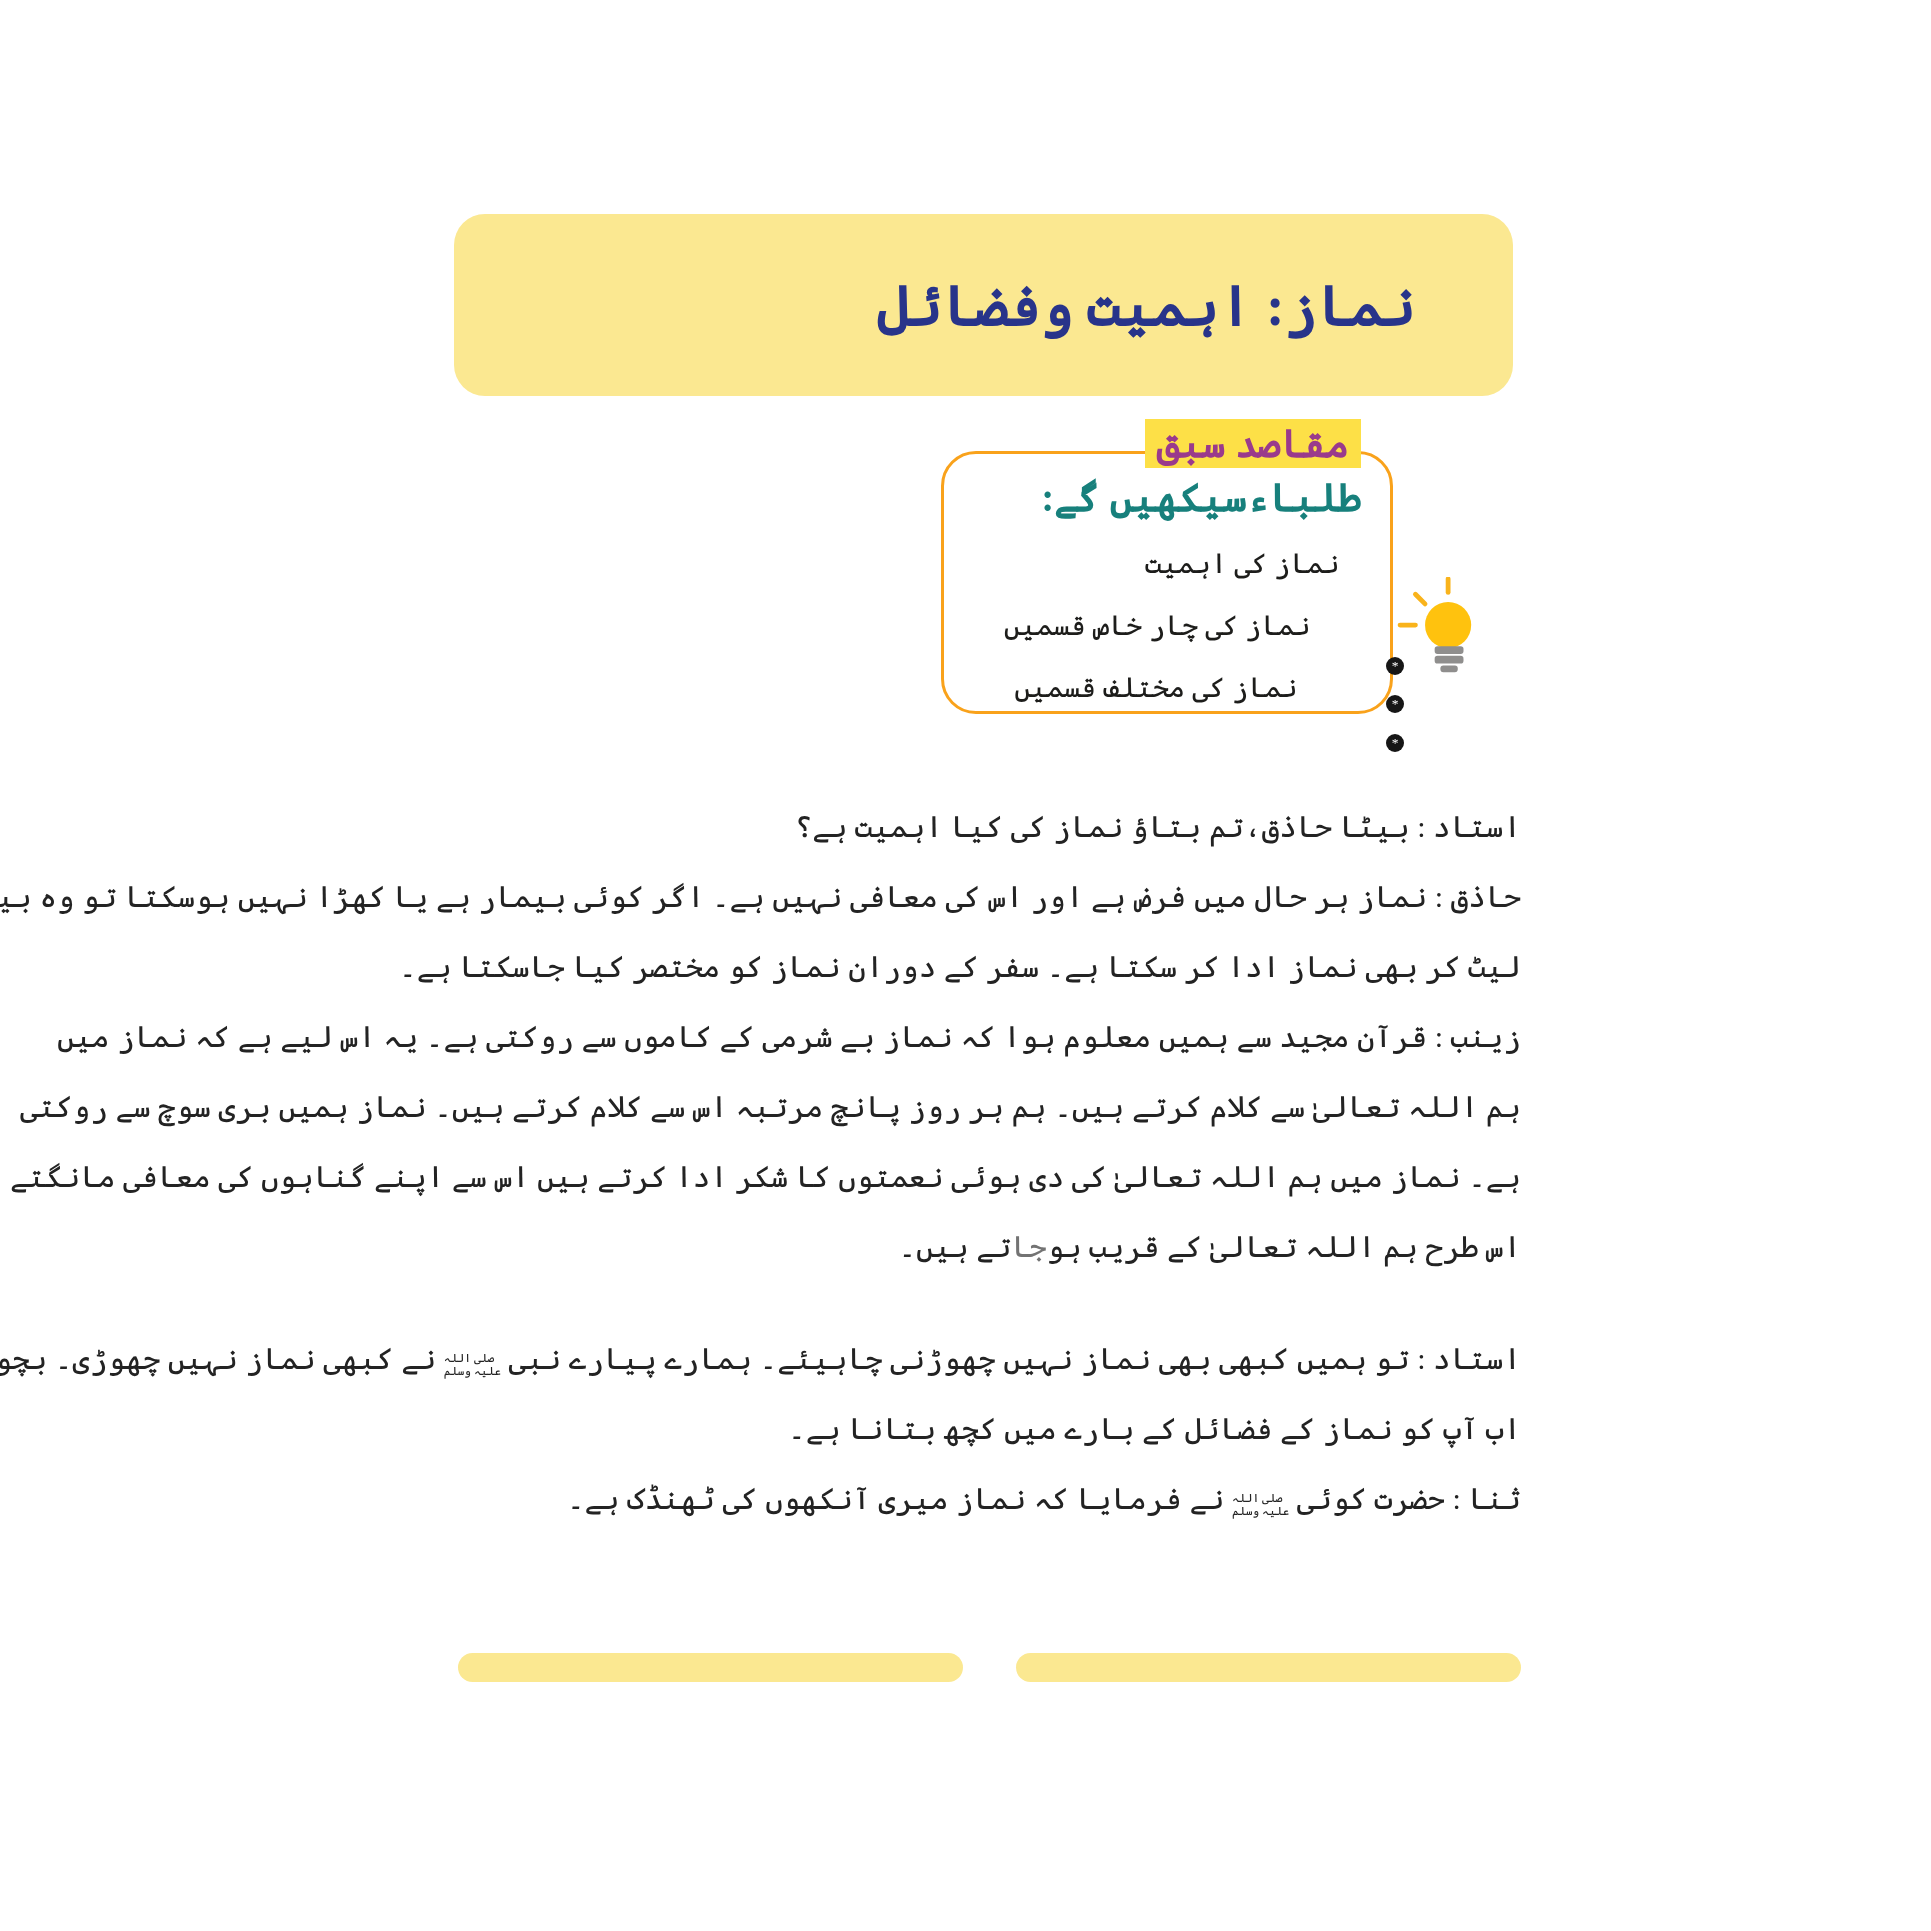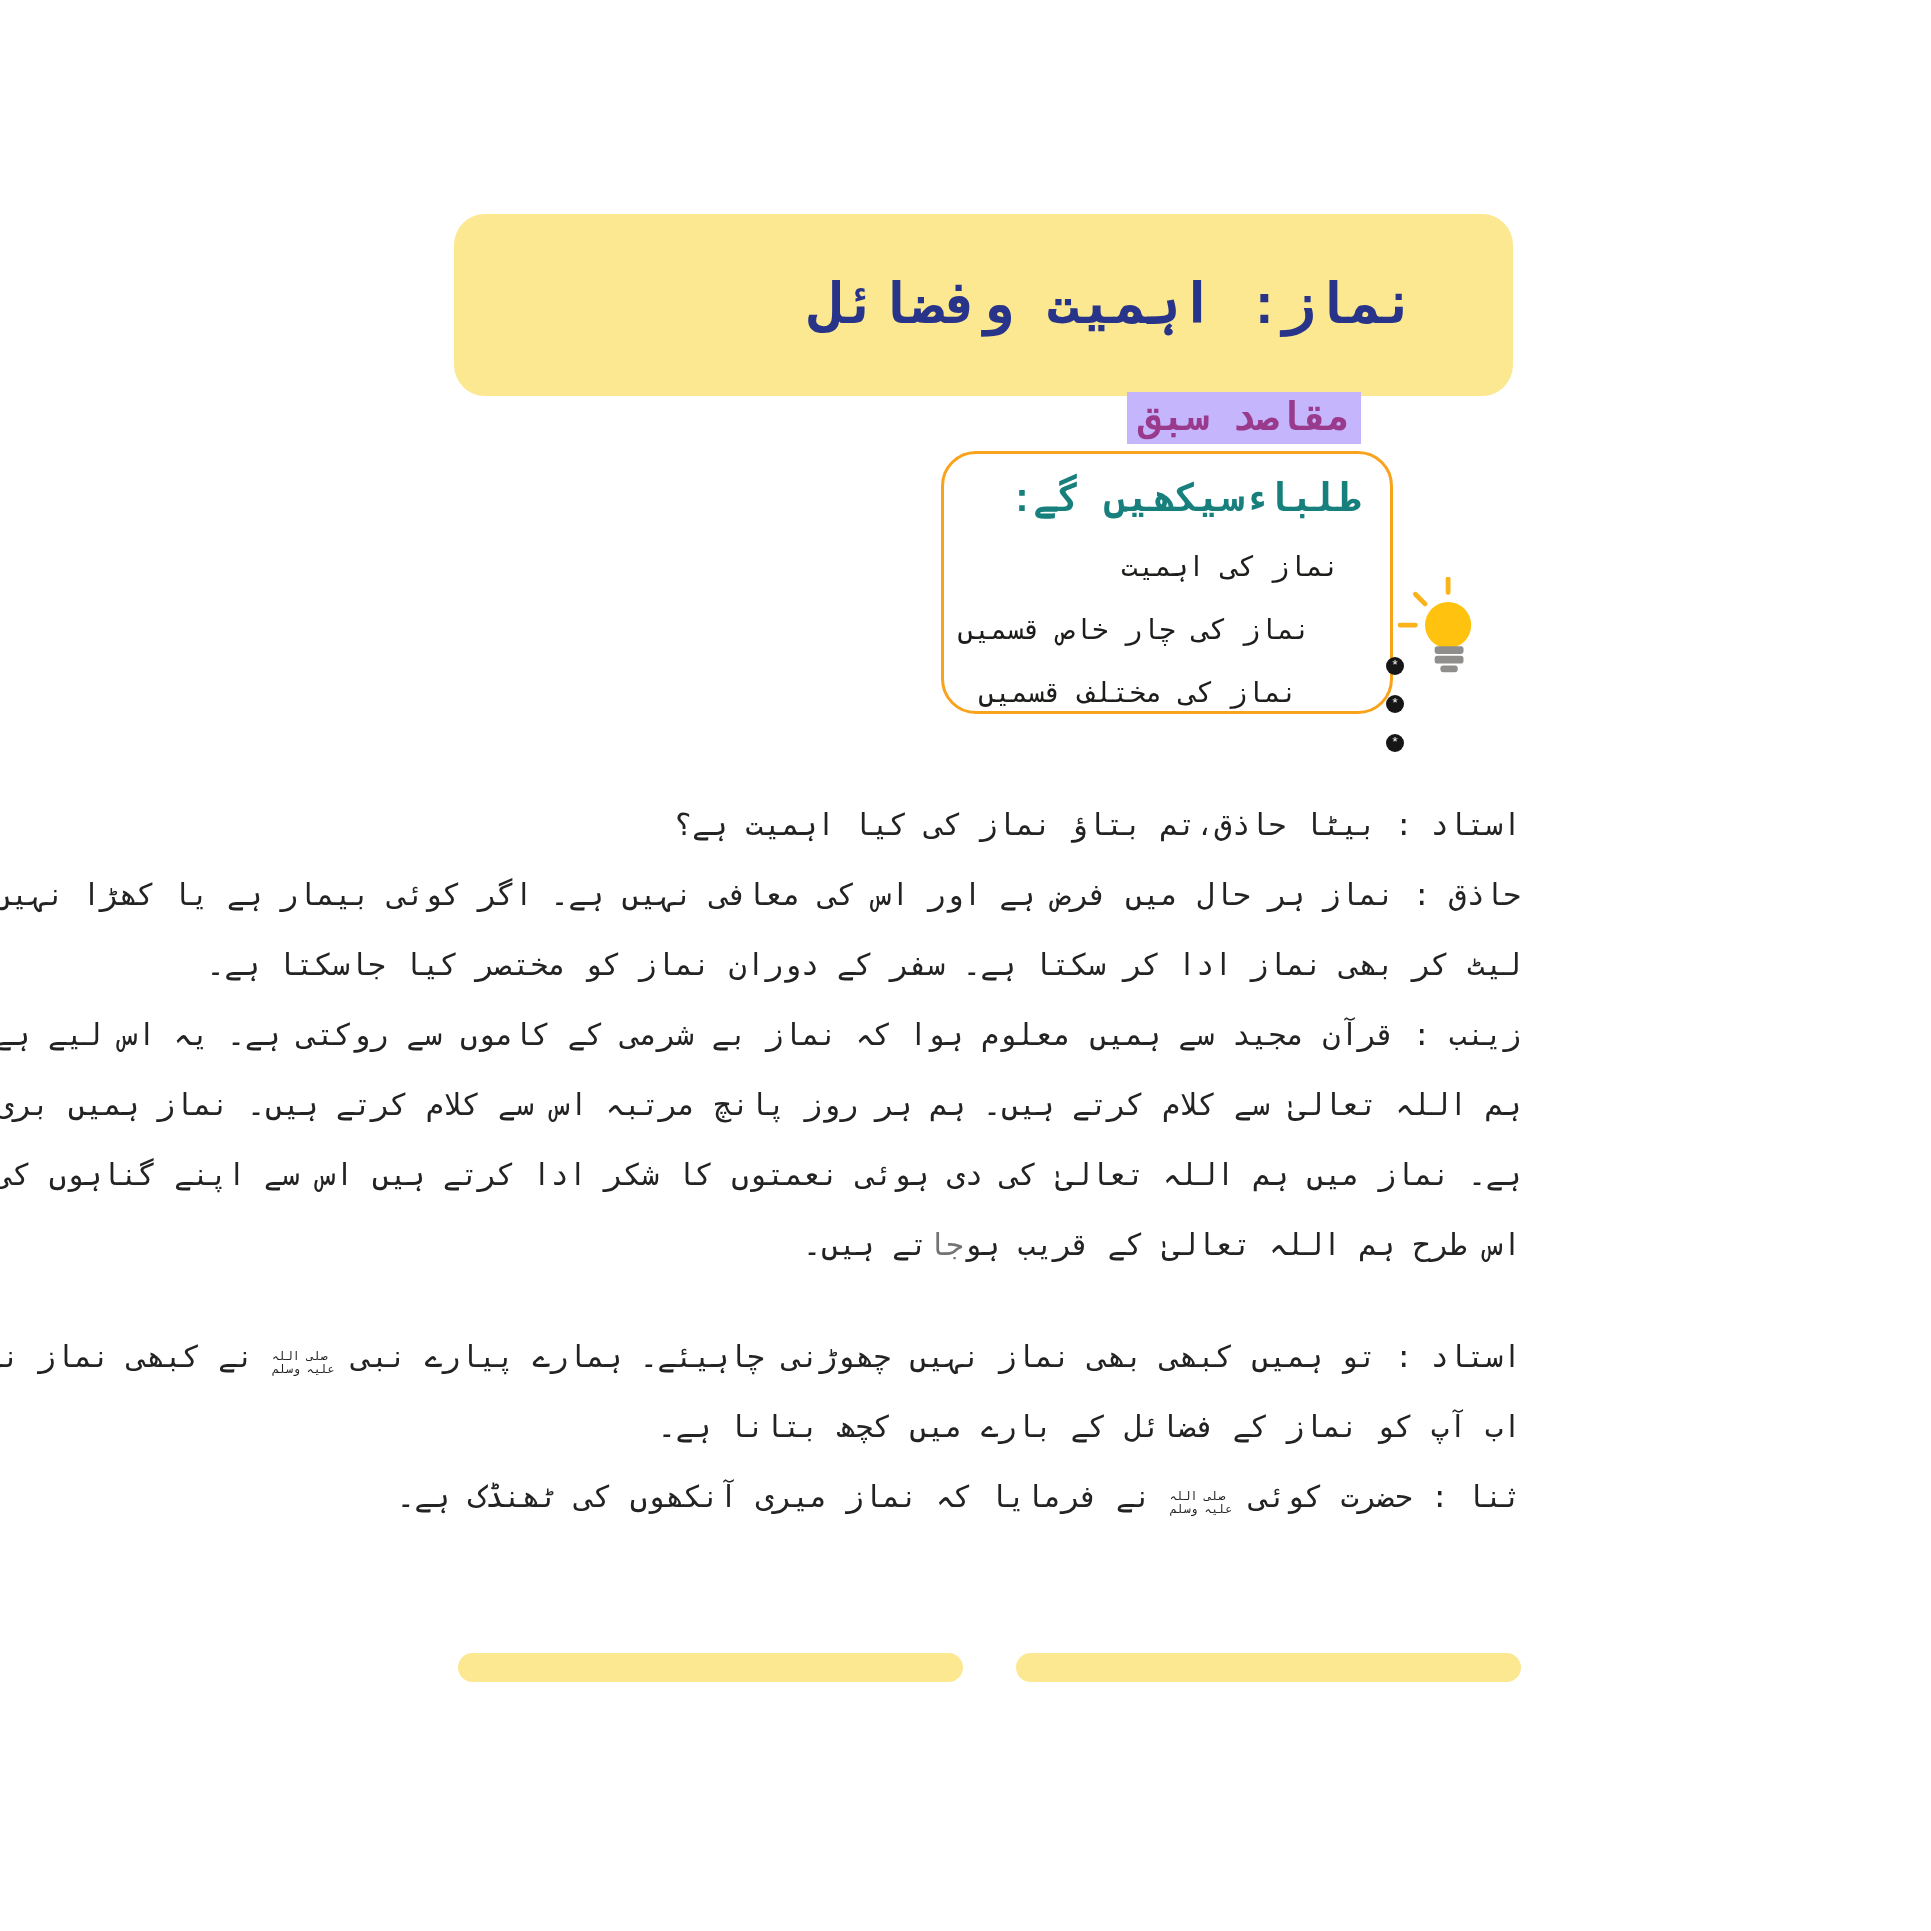--- a/index.html
+++ b/index.html
@@ -1,40 +1,40 @@
 <!DOCTYPE html>
 <html lang="ur"><head>
 <meta charset="utf-8">
 <style>
   html,body { margin:0; padding:0; background:#ffffff; }
   .page {
     position:relative; width:1931px; height:1931px; background:#ffffff;
-    overflow:hidden; font-family:Liberation Mono, monospace;
+    overflow:hidden; font-family:Liberation Serif, serif;
   }
   
   .banner {
     position:absolute; left:454px; top:214px; width:1059px; height:182px;
     background:#FBE891; border-radius:31px;
     display:flex; align-items:center; justify-content:flex-end;
     padding-right:97px; box-sizing:border-box;
   }
   .banner-title {
     font-size:56px; font-weight:bold; color:#28348A; direction:rtl;
     white-space:nowrap;
   }
   
   .obj-box {
     position:absolute; left:941px; top:451px; width:452px; height:263px;
     border:3.9px solid #F9A21B; border-radius:35px; box-sizing:border-box;
     direction:rtl; text-align:right; padding:15.4px 19.3px 0 0;
   }
   .obj-heading {
-    position:absolute; top:392px; right:570px; z-index:2;
+    position:absolute; top:419px; right:570px; z-index:2;
     font-size:39px; font-weight:bold; color:#9A3A8C;
-    background:#c4b5fd; padding:1.9px 11.6px; direction:rtl; white-space:nowrap;
+    background:#fde047; padding:1.9px 11.6px; direction:rtl; white-space:nowrap;
   }
   .obj-sub {
     font-size:39px; font-weight:bold; color:#17807C;
     margin:5.8px 9.7px 0 0; white-space:nowrap;
   }
   .obj-item {
     font-size:28px; color:#1d1d1b; white-space:nowrap;
   }
   .obj-item.i1 { margin:27px 31px 0 0; }
   .obj-item.i2 { margin:29px 60px 0 0;padding-left:23px; }

